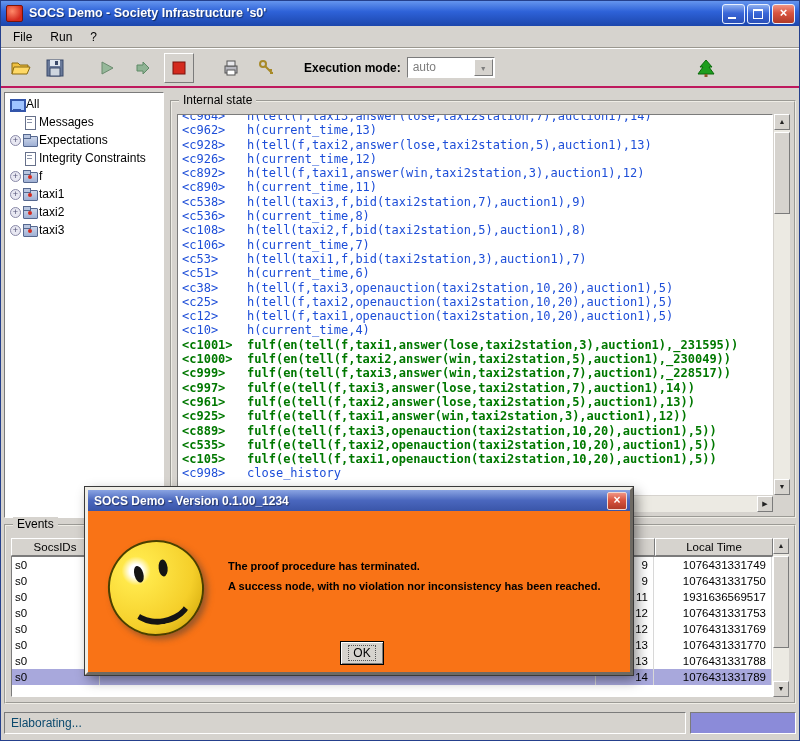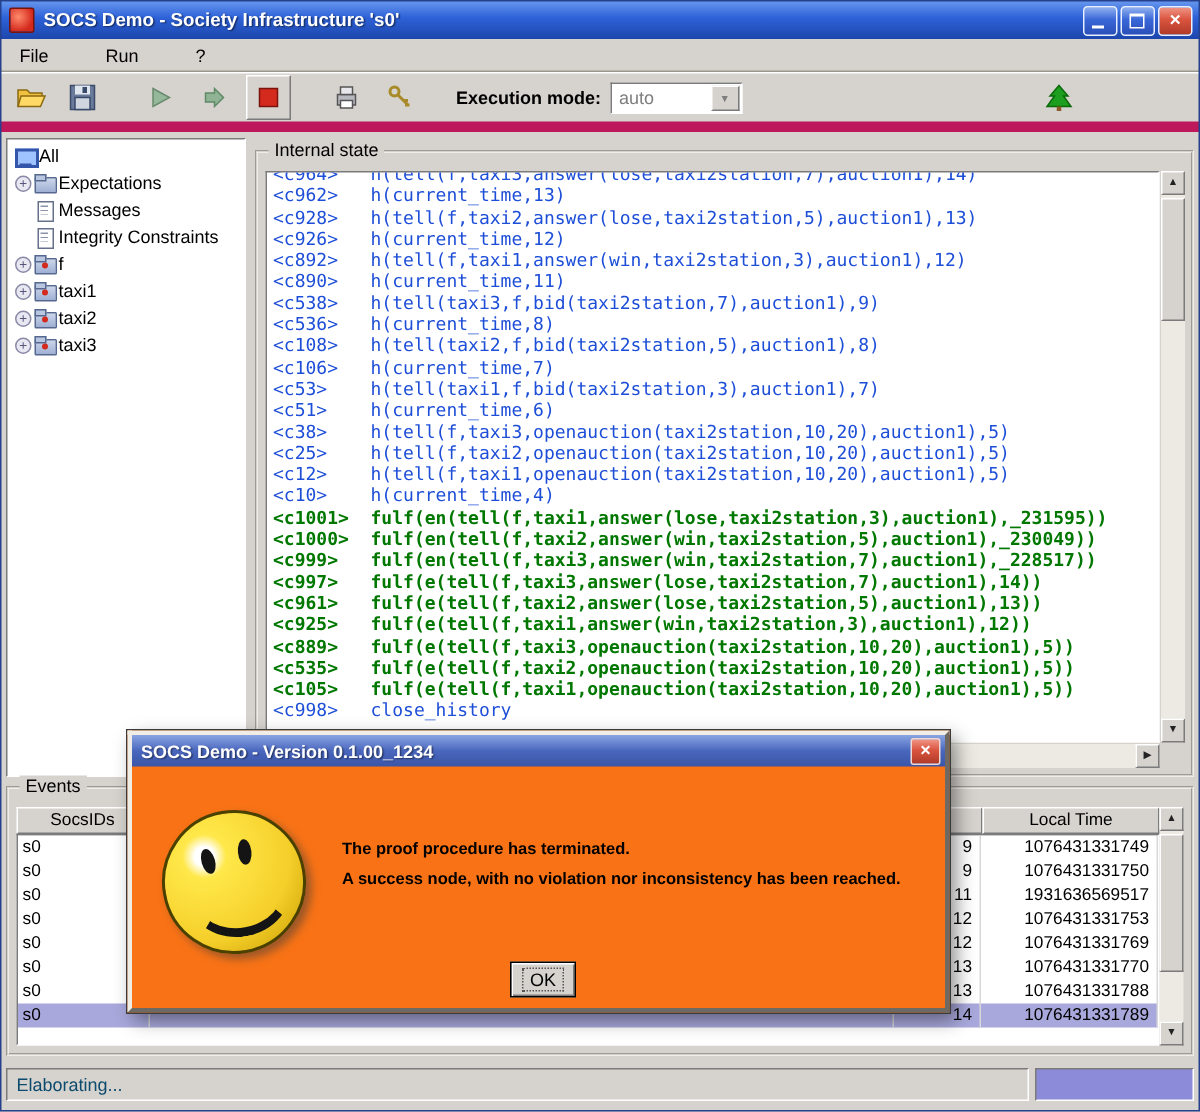--- a/index.html
+++ b/index.html
@@ -19,26 +19,26 @@
   .cap-btn{width:21px;height:18px;border-radius:3px;border:1px solid #e8f0ff;position:relative;
     background:linear-gradient(180deg,#8fb0ef,#3a67d8 45%,#2a4fb8);}
   .cap-btn.close{background:linear-gradient(180deg,#f09484,#d9543f 45%,#b03a28);}
   .cap-btn.min::after{content:"";position:absolute;left:5px;bottom:4px;width:8px;height:2px;background:#fff;}
   .cap-btn.max::after{content:"";position:absolute;left:5px;top:4px;width:8px;height:7px;border:2px solid #fff;border-width:2px 1px 1px 1px;}
   .cap-btn.close::after{content:"\00D7";position:absolute;inset:0;color:#fff;font-weight:bold;
     font-size:13px;line-height:16px;text-align:center;}
 
   
   .menubar{position:absolute;left:0;top:26px;width:800px;height:22px;background:#d6d3ce;
-    border-bottom:1px solid #9a978f;display:flex;align-items:center;padding-left:4px;box-sizing:border-box;gap:20px;}
+    border-bottom:1px solid #9a978f;display:flex;align-items:center;padding-left:4px;box-sizing:border-box;}
   .menu-item{font-size:12px;color:#000;padding:2px 9px;}
 
   
   .toolbar{position:absolute;left:0;top:48px;width:800px;height:40px;background:#d6d3ce;
-    border-top:1px solid #fff;border-bottom:7px solid #be185d;display:flex;align-items:center;box-sizing:border-box;}
+    border-top:1px solid #fff;border-bottom:2px solid #be185d;display:flex;align-items:center;box-sizing:border-box;}
   .tbtn{width:28px;height:28px;display:flex;align-items:center;justify-content:center;background:transparent;border:1px solid transparent;}
   .tbtn.raisedbtn{background:#d6d3ce;border:1px solid;border-color:#ffffff #7b7b7b #7b7b7b #ffffff;}
   .exec-label{font-size:12px;font-weight:bold;color:#000;margin-left:22px;white-space:nowrap;}
   .combo{margin-left:6px;width:88px;height:21px;position:relative;background:#ffffff;
     border:1px solid;border-color:#7b7b7b #ffffff #ffffff #7b7b7b;box-sizing:border-box;}
   .combo-value{position:absolute;left:5px;top:0;line-height:19px;font-size:12px;color:#7e7e7e;}
   .combo-arrow{position:absolute;right:1px;top:1px;width:17px;bottom:1px;background:#d6d3ce;
     border:1px solid;border-color:#ffffff #7b7b7b #7b7b7b #ffffff;}
   .combo-arrow::before{content:"\25BC";position:absolute;inset:0;text-align:center;font-size:7px;line-height:17px;color:#7e7e7e;}
 
@@ -227,30 +227,30 @@
 
   <div class="tree-panel">
     <div class="tree">
 
         <div class="tree-item root">
 
           <span class="ticon"><i></i></span>
           <span class="tlabel">All</span>
         </div>
 
+        <div class="tree-item leaf doc">
+          <span class="toggle"></span>
+          <span class="ticon"><i></i></span>
+          <span class="tlabel">Messages</span>
+        </div>
+
         <div class="tree-item branch folder">
           <span class="toggle"></span>
           <span class="ticon"><i></i></span>
           <span class="tlabel">Expectations</span>
-        </div>
-
-        <div class="tree-item leaf doc">
-          <span class="toggle"></span>
-          <span class="ticon"><i></i></span>
-          <span class="tlabel">Messages</span>
         </div>
 
         <div class="tree-item leaf doc">
           <span class="toggle"></span>
           <span class="ticon"><i></i></span>
           <span class="tlabel">Integrity Constraints</span>
         </div>
 
         <div class="tree-item branch folder dot">
           <span class="toggle"></span>

